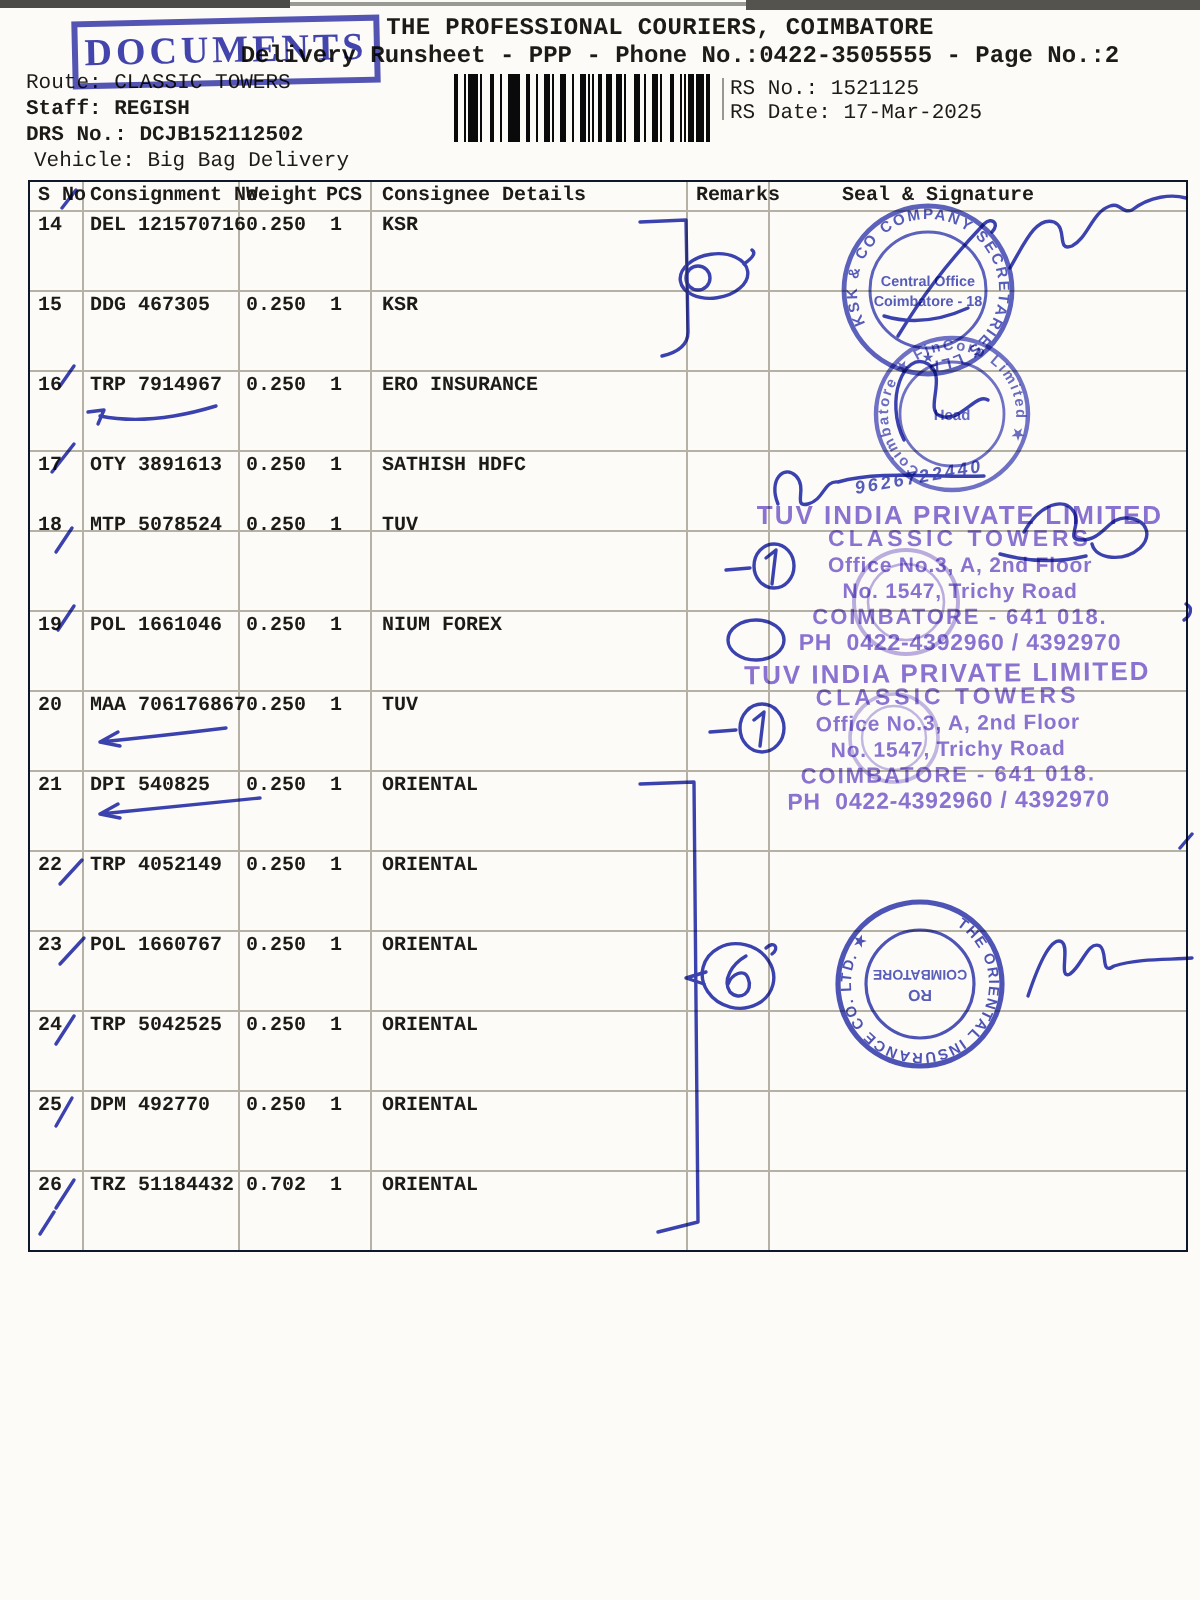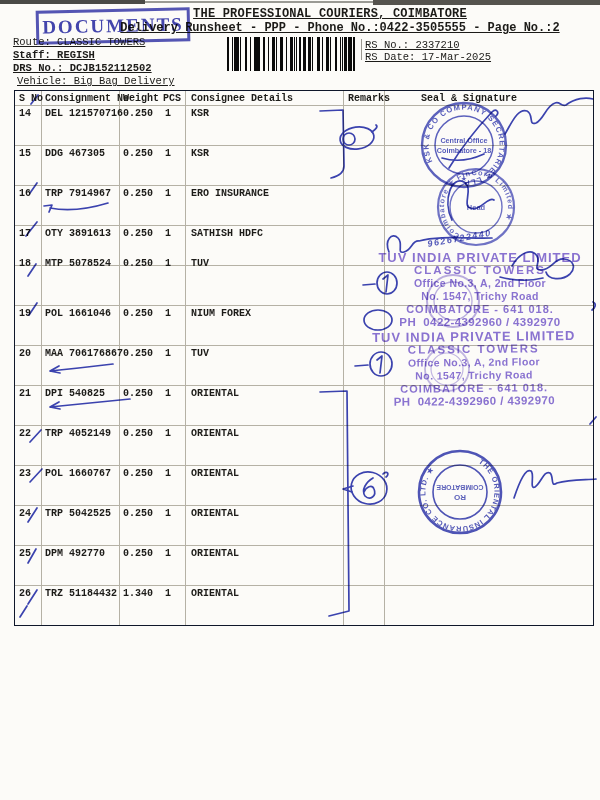--- a/index.html
+++ b/index.html
@@ -1,19 +1,19 @@
 <!DOCTYPE html>
 <html><head>
 <meta charset="utf-8">
 <style>
   html,body{margin:0;padding:0;background:#e9e7e1;}
   #page{position:relative;width:600px;height:800px;background:#fcfbf8;overflow:hidden;
         font-family:"Liberation Mono",monospace;color:#1c1b18;}
   .abs{position:absolute;}
-  .mono{font-family:"Liberation Mono",monospace;white-space:pre;text-decoration:underline;}
+  .mono{font-family:"Liberation Mono",monospace;white-space:pre;}
   .b{font-weight:700;}
   
   .edge{background:#4a4a46;}
   
   #title1{left:60px;top:7px;width:540px;text-align:center;font-size:12px;font-weight:700;letter-spacing:.2px;}
   #title2{left:40px;top:21px;width:600px;text-align:center;font-size:12px;font-weight:700;}
   .hline{font-size:10.5px;}
   
   #barcode{left:227px;top:37px;width:131px;height:34px;
     background:
@@ -55,21 +55,21 @@
   <div class="abs edge" style="left:373px;top:0;width:227px;height:5px;background:#55534e;"></div>
 
   <div class="abs mono" id="title1">THE PROFESSIONAL COURIERS, COIMBATORE</div>
   <div class="abs mono" id="title2">Delivery Runsheet - PPP - Phone No.:0422-3505555 - Page No.:2</div>
   <div class="abs mono hline" style="left:13px;top:36px;">Route: CLASSIC TOWERS</div>
   <div class="abs mono hline b" style="left:13px;top:49px;">Staff: REGISH</div>
   <div class="abs mono hline b" style="left:13px;top:62px;">DRS No.: DCJB152112502</div>
   <div class="abs mono hline" style="left:17px;top:75px;">Vehicle: Big Bag Delivery</div>
   <div class="abs" id="barcode"></div>
   <div class="abs" style="left:361px;top:39px;width:1px;height:21px;background:#9b9890;"></div>
-  <div class="abs mono hline" style="left:365px;top:39px;">RS No.: 2337210</div>
+  <div class="abs mono hline" style="left:365px;top:39px;">RS No.: 1521125</div>
   <div class="abs mono hline" style="left:365px;top:51px;">RS Date: 17-Mar-2025</div>
 
   <div class="abs" id="doc-stamp">
     <span>DOCUMENTS</span>
   </div>
 
   <div class="abs" id="table">
     <div class="vline" style="left:26px;"></div>
     <div class="vline" style="left:104px;"></div>
     <div class="vline" style="left:170px;"></div>
@@ -180,21 +180,21 @@
         <div class="trow" style="top: 454px;">
       <span class="f-sno">25</span>
       <span class="f-con">DPM 492770</span>
       <span class="f-wt">0.250</span>
       <span class="f-pcs">1</span>
       <span class="f-cons">ORIENTAL</span>
     </div>
         <div class="trow" style="top: 494px;">
       <span class="f-sno">26</span>
       <span class="f-con">TRZ 51184432</span>
-      <span class="f-wt">1.340</span>
+      <span class="f-wt">0.702</span>
       <span class="f-pcs">1</span>
       <span class="f-cons">ORIENTAL</span>
     </div>
       </div>
   </div>
 
   <svg class="abs stampsvg" style="left:418px;top:99px;" width="92" height="92" viewBox="0 0 92 92">
     <g stroke="#3a41b5" fill="none" opacity="0.82">
       <circle cx="46" cy="46" r="42" stroke-width="2.4"></circle>
       <circle cx="46" cy="46" r="29" stroke-width="1.5"></circle>

